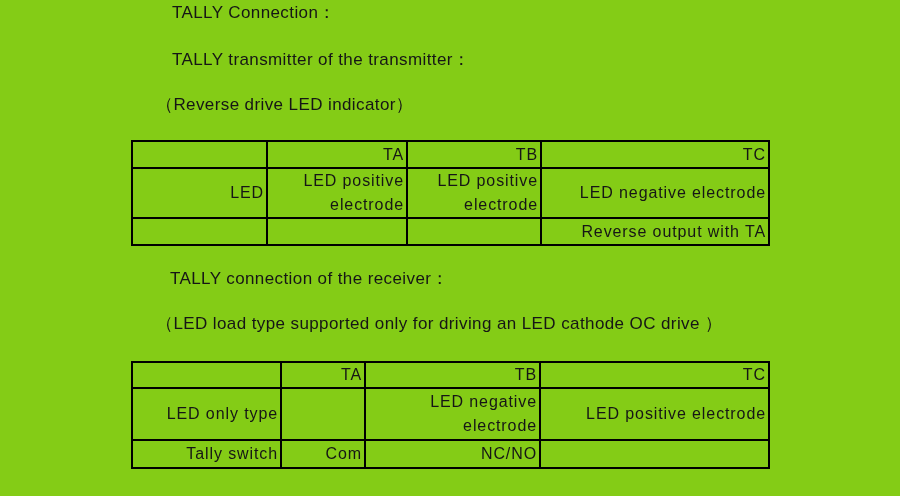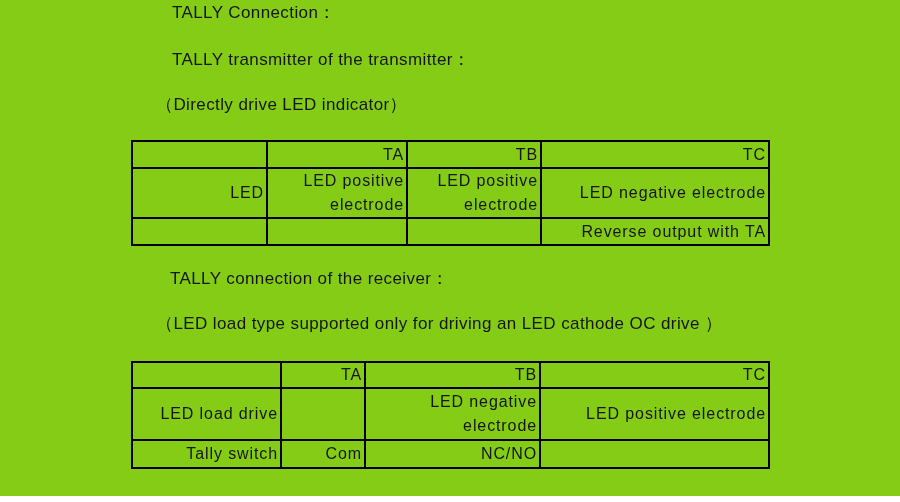--- a/index.html
+++ b/index.html
@@ -61,21 +61,21 @@
 </style>
 </head>
 <body>
 
 <div class="page">
 
   <div class="heading h-conn">TALLY Connection：</div>
 
   <div class="heading h-transmitter">TALLY transmitter of the transmitter：</div>
 
-  <div class="heading h-direct">（Directly drive LED indicator）</div>
+  <div class="heading h-direct">（Reverse drive LED indicator）</div>
 
   <table class="tbl t1">
     <colgroup>
       <col style="width:135px">
       <col style="width:140px">
       <col style="width:134px">
       <col style="width:228px">
     </colgroup>
     <tbody>
         <tr class="r0">
@@ -113,21 +113,21 @@
       <col style="width:229px">
     </colgroup>
     <tbody>
         <tr class="r0">
       <td></td>
       <td>TA</td>
       <td>TB</td>
       <td>TC</td>
     </tr>
     <tr class="r1">
-      <td>LED load drive</td>
+      <td>LED only type</td>
       <td></td>
       <td>LED negative
 electrode</td>
       <td>LED positive electrode</td>
     </tr>
     <tr class="r2">
       <td>Tally switch</td>
       <td>Com</td>
       <td>NC/NO</td>
       <td></td>

